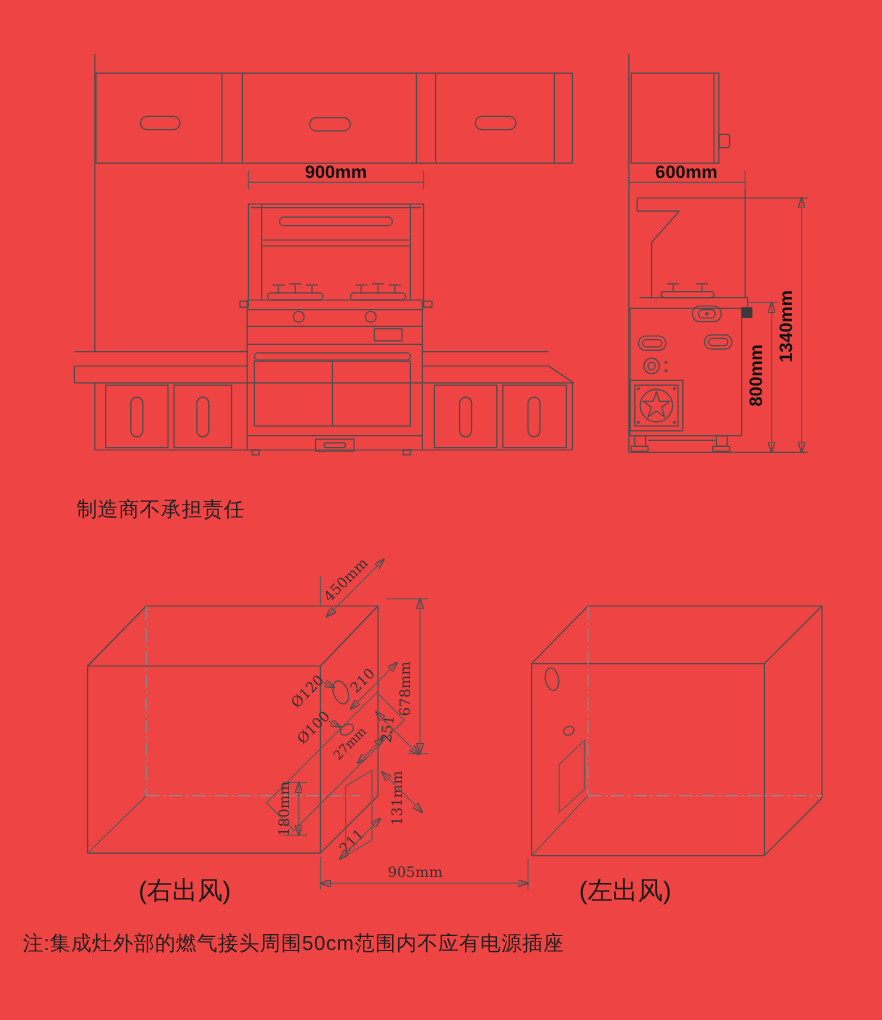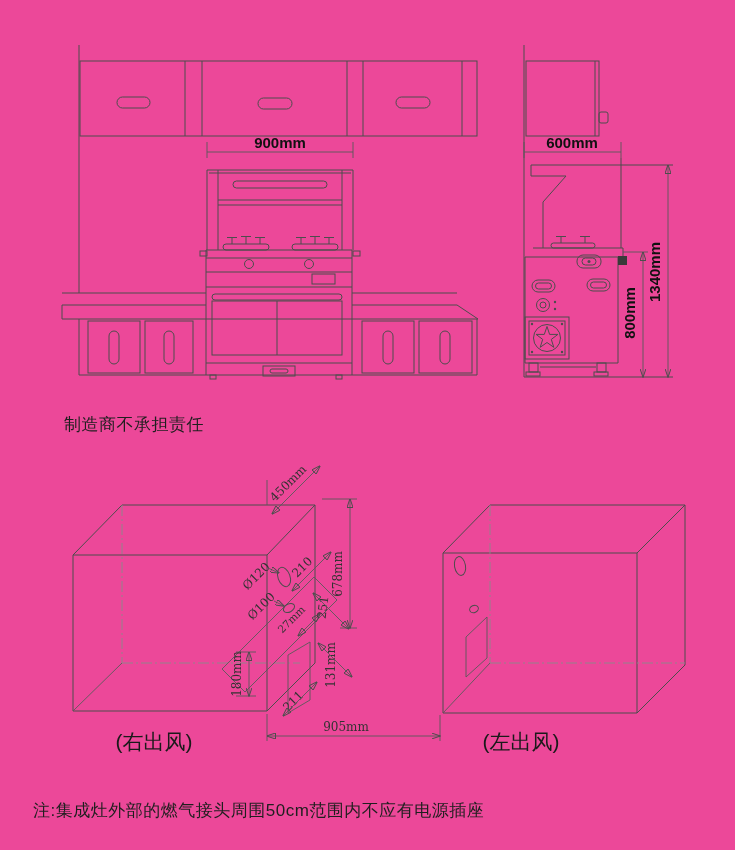--- a/index.html
+++ b/index.html
@@ -1,16 +1,16 @@
 <!DOCTYPE html>
 <html><head>
 <meta charset="utf-8">
 <style>
   html,body{margin:0;padding:0;background:#fff;}
-  .page{position:relative;width:735px;height:850px;background:#ec4899;overflow:hidden;
+  .page{position:relative;width:735px;height:850px;background:#ef4444;overflow:hidden;
         font-family:"Liberation Sans",sans-serif;}
   svg{position:absolute;left:0;top:0;}
   svg line, svg rect, svg path, svg ellipse, svg circle, svg polygon{
     stroke:#4d4d4d;stroke-width:1;fill:none;}
   .thin{stroke-width:0.9;stroke:#5a5a5a;}
   .dash{stroke:#8a8a8a;stroke-width:0.9;stroke-dasharray:11 3 2 3;}
   .fill-dark{fill:#3a3a3a;stroke:none;}
   .dot{fill:#4d4d4d;stroke:none;}
   text{stroke:none;}
   .dim-big{font-family:"Liberation Sans",sans-serif;font-weight:bold;font-size:15px;fill:#111;}
@@ -296,17 +296,17 @@
       <path class="thin" d="M466,637 L487,617 L487,658 L466,677 Z"></path>
     </g>
     <text class="caption" x="521" y="749" text-anchor="middle">(左出风)</text>
   </g>
 </svg>
 
 <div class="note" style="left:33px;top:412px;width:640px;">
   <span class="indent">制造商不承担责任</span>
 </div>
 
-<div class="note" style="left:33px;top:774px;width:640px;margin-top:24px;">
+<div class="note" style="left:19px;top:774px;width:640px;">
   <span>注:集成灶外部的燃气接头周围50cm范围内不应有电源插座</span>
 </div>
 
 </div>
 
 </body></html>

